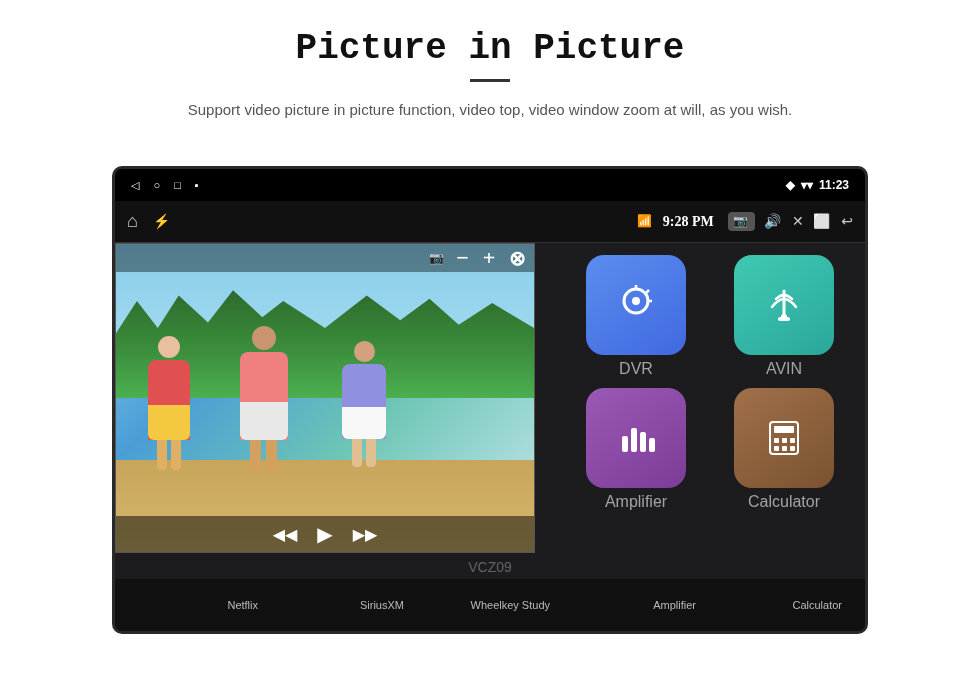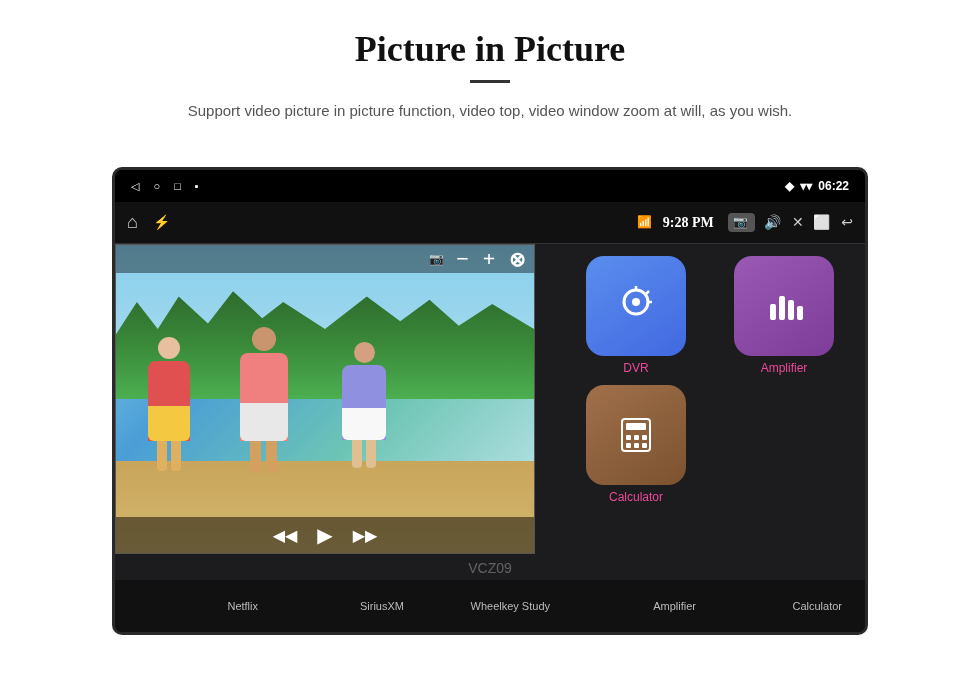--- a/index.html
+++ b/index.html
@@ -23,21 +23,21 @@
     .header-section {
       text-align: center;
       padding: 28px 60px 10px;
       width: 100%;
     }
 
     .main-title {
       font-size: 36px;
       font-weight: 900;
       color: #111;
-      font-family: Liberation Serif, serif;
+      font-family: Liberation Mono, monospace;
       margin-bottom: 10px;
       text-align: center;
     }
 
     .title-divider {
       width: 40px;
       height: 3px;
       background: #333;
       margin: 8px auto 14px;
     }
@@ -308,22 +308,22 @@
       justify-content: center;
       font-size: 36px;
     }
 
     .app-icon-box.blue { background: linear-gradient(145deg, #5b8dee, #4169e1); }
     .app-icon-box.teal { background: linear-gradient(145deg, #40c8b4, #2aa89a); }
     .app-icon-box.purple-dark { background: linear-gradient(145deg, #9b59b6, #7d3c98); }
     .app-icon-box.brown { background: linear-gradient(145deg, #a0704a, #7b5230); }
 
     .app-label {
-      color: #ec4899;
-      font-size: 12px;
+      color: #a3a3a3;
+      font-size: 16px;
       font-family: Arial, sans-serif;
       text-align: center;
     }
 
     
     .bottom-labels-row {
       position: absolute;
       bottom: 0;
       left: 0;
       right: 0;
@@ -379,21 +379,21 @@
     <div class="status-bar">
       <div class="status-bar-left">
         <span>◁</span>
         <span>○</span>
         <span>□</span>
         <span>▪</span>
       </div>
       <div class="status-bar-right">
         <span>◆</span>
         <span>▾▾</span>
-        <span>06:22</span>
+        <span>11:23</span>
       </div>
     </div>
 
     <div class="nav-bar">
       <span class="nav-home">⌂</span>
       <span class="nav-usb">⚡</span>
       <div class="nav-right">
         <span>📶</span>
         <span class="nav-time">9:28 PM</span>
         <span class="cam-icon-highlight">📷</span>
@@ -479,20 +479,32 @@
                 <circle cx="22" cy="18" r="12" fill="none" stroke="white" stroke-width="3"></circle>
                 <circle cx="22" cy="18" r="4" fill="white"></circle>
                 <line x1="22" y1="6" x2="22" y2="2" stroke="white" stroke-width="2.5"></line>
                 <line x1="32" y1="10" x2="35" y2="7" stroke="white" stroke-width="2.5"></line>
                 <line x1="34" y1="18" x2="38" y2="18" stroke="white" stroke-width="2.5"></line>
               </svg>
             </div>
             <span class="app-label">DVR</span>
           </div>
 
+          <div class="app-cell">
+            <div class="app-icon-box teal">
+              <svg width="44" height="44" viewBox="0 0 44 44">
+                <line x1="22" y1="8" x2="22" y2="32" stroke="white" stroke-width="3" stroke-linecap="round"></line>
+                <path d="M14 16 Q22 8 30 16" fill="none" stroke="white" stroke-width="2.5" stroke-linecap="round"></path>
+                <path d="M10 24 Q22 8 34 24" fill="none" stroke="white" stroke-width="2.5" stroke-linecap="round"></path>
+                <circle cx="22" cy="34" r="3" fill="white"></circle>
+                <rect x="16" y="34" width="12" height="4" rx="2" fill="white"></rect>
+              </svg>
+            </div>
+            <span class="app-label">AVIN</span>
+          </div>
 
           <div class="app-cell">
             <div class="app-icon-box purple-dark">
               <svg width="44" height="44" viewBox="0 0 44 44">
                 <rect x="8" y="20" width="6" height="16" rx="2" fill="white"></rect>
                 <rect x="17" y="12" width="6" height="24" rx="2" fill="white"></rect>
                 <rect x="26" y="16" width="6" height="20" rx="2" fill="white"></rect>
                 <rect x="35" y="22" width="6" height="14" rx="2" fill="white"></rect>
               </svg>
             </div>

